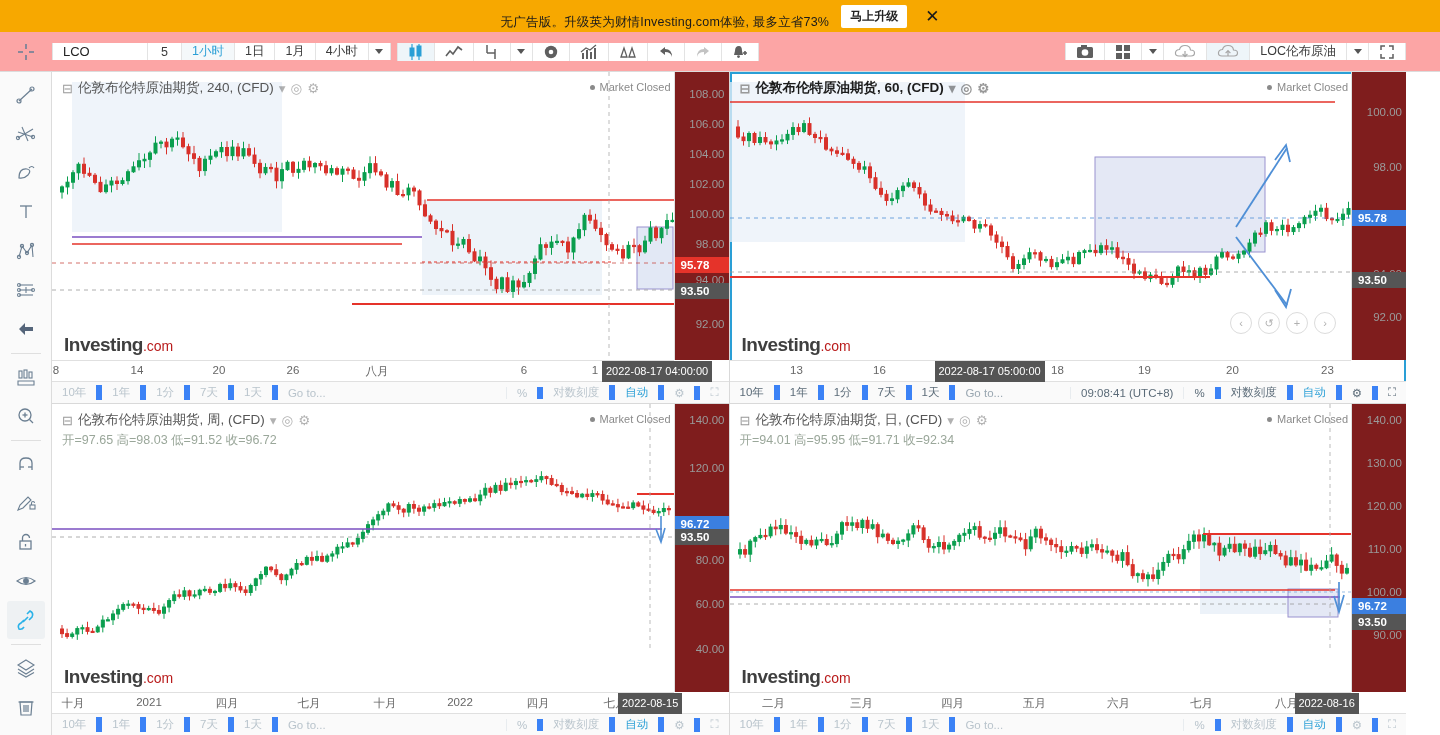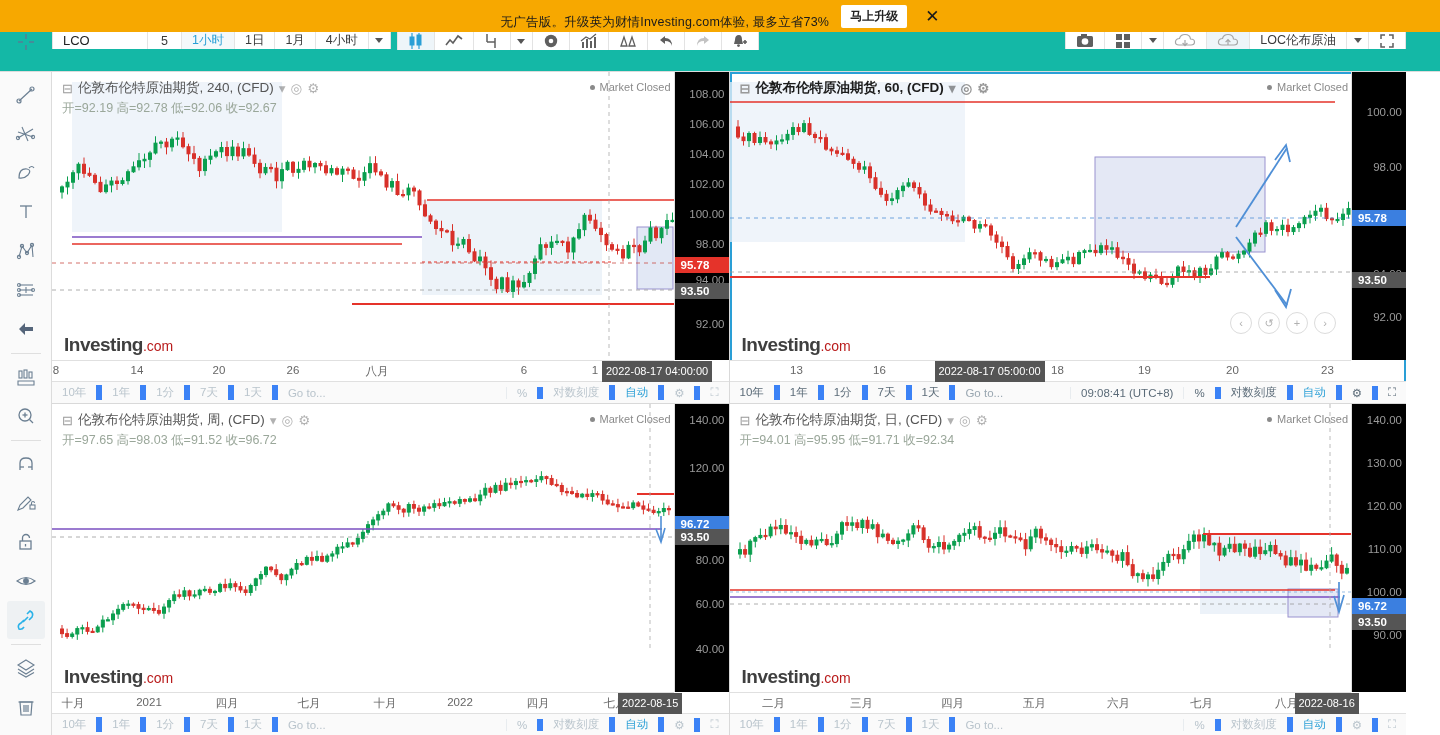--- a/index.html
+++ b/index.html
@@ -20,22 +20,22 @@
     background: #fff; color: #222; font-size: 12px; font-weight: bold;
     padding: 3px 9px; border-radius: 2px; cursor: pointer;
   }
   #promo .close {
     font-size: 17px; color: #1a1a1a; cursor: pointer; line-height: 1;
     margin-left: 6px;
   }
 
   
   #toolbar {
-    height: 40px; background: #14b8a6; border-bottom: 1px solid #dcdcdc;
-    display: flex; align-items: flex-start; position: relative;
+    height: 40px; background: #fca5a5; border-bottom: 1px solid #dcdcdc;
+    display: flex; align-items: center; position: relative;
   }
   .tb-left-pad { width: 52px; display:flex; align-items:center; justify-content:center; }
   .tbgroup { display: flex; align-items: stretch; }
   .tbcell {
     display: flex; align-items: center; justify-content: center;
     border-right: 1px solid #e3e3e3; background: #fff;
     font-size: 12.5px; color: #3b3b3b; padding: 0 10px; cursor: pointer;
     min-width: 34px;
   }
   .tbcell.first { border-left: 1px solid #e3e3e3; }
@@ -80,21 +80,21 @@
   .mkt {
     position: absolute; right: 58px; top: 9px; font-size: 11px; color: #8a8a8a; z-index: 6;
     display:flex; align-items:center; gap:5px;
   }
   .mkt .dot { width:5px;height:5px;border-radius:50%;background:#8a8a8a;display:inline-block;}
 
   .plot { position: relative; flex: 1; overflow: hidden; }
   .plot svg { position: absolute; left:0; top:0; }
   .yaxis {
     position: absolute; right: 0; top: 0; bottom: 0; width: 55px;
-    border-left: 1px solid #e0e0e0; background: #000000; z-index:4;
+    border-left: 1px solid #e0e0e0; background: #7f1d1d; z-index:4;
   }
   .ytick { position: absolute; right: 4px; font-size: 11.5px; color: #9a9a9a; transform: translateY(-50%); }
   .ybadge {
     position: absolute; right: 0; left: 0; transform: translateY(-50%);
     font-size: 11.5px; font-weight: bold; color: #fff; padding: 2px 4px 2px 6px;
     text-align: left; white-space: nowrap;
   }
   .ybadge.red { background: #e5332a; }
   .ybadge.blue { background: #3b7fe0; }
   .ybadge.grey { background: #555; }
@@ -448,21 +448,20 @@
 
   <div class="panel">
     <div class="legend">
       <div class="l1">
           <span class="minus">⊟</span>
         <span>伦敦布伦特原油期货, 240, (CFD)</span>
         <span class="icn">▾</span>
         <span class="icn">◎</span>
         <span class="icn">⚙</span>
       </div>
-      <div class="l2">开=92.19  高=92.78  低=92.06  收=92.67</div>
     </div>
     <div class="mkt">
       <span class="dot"></span>
       <span>Market Closed</span>
     </div>
 
     <div class="plot">
       <svg width="690" height="285" viewBox="0 0 690 285">
         <rect x="20" y="10" width="210" height="150" fill="#e9f0f8" opacity=".75"></rect>
         <rect x="370" y="128" width="180" height="95" fill="#e9f0f8" opacity=".8"></rect>

